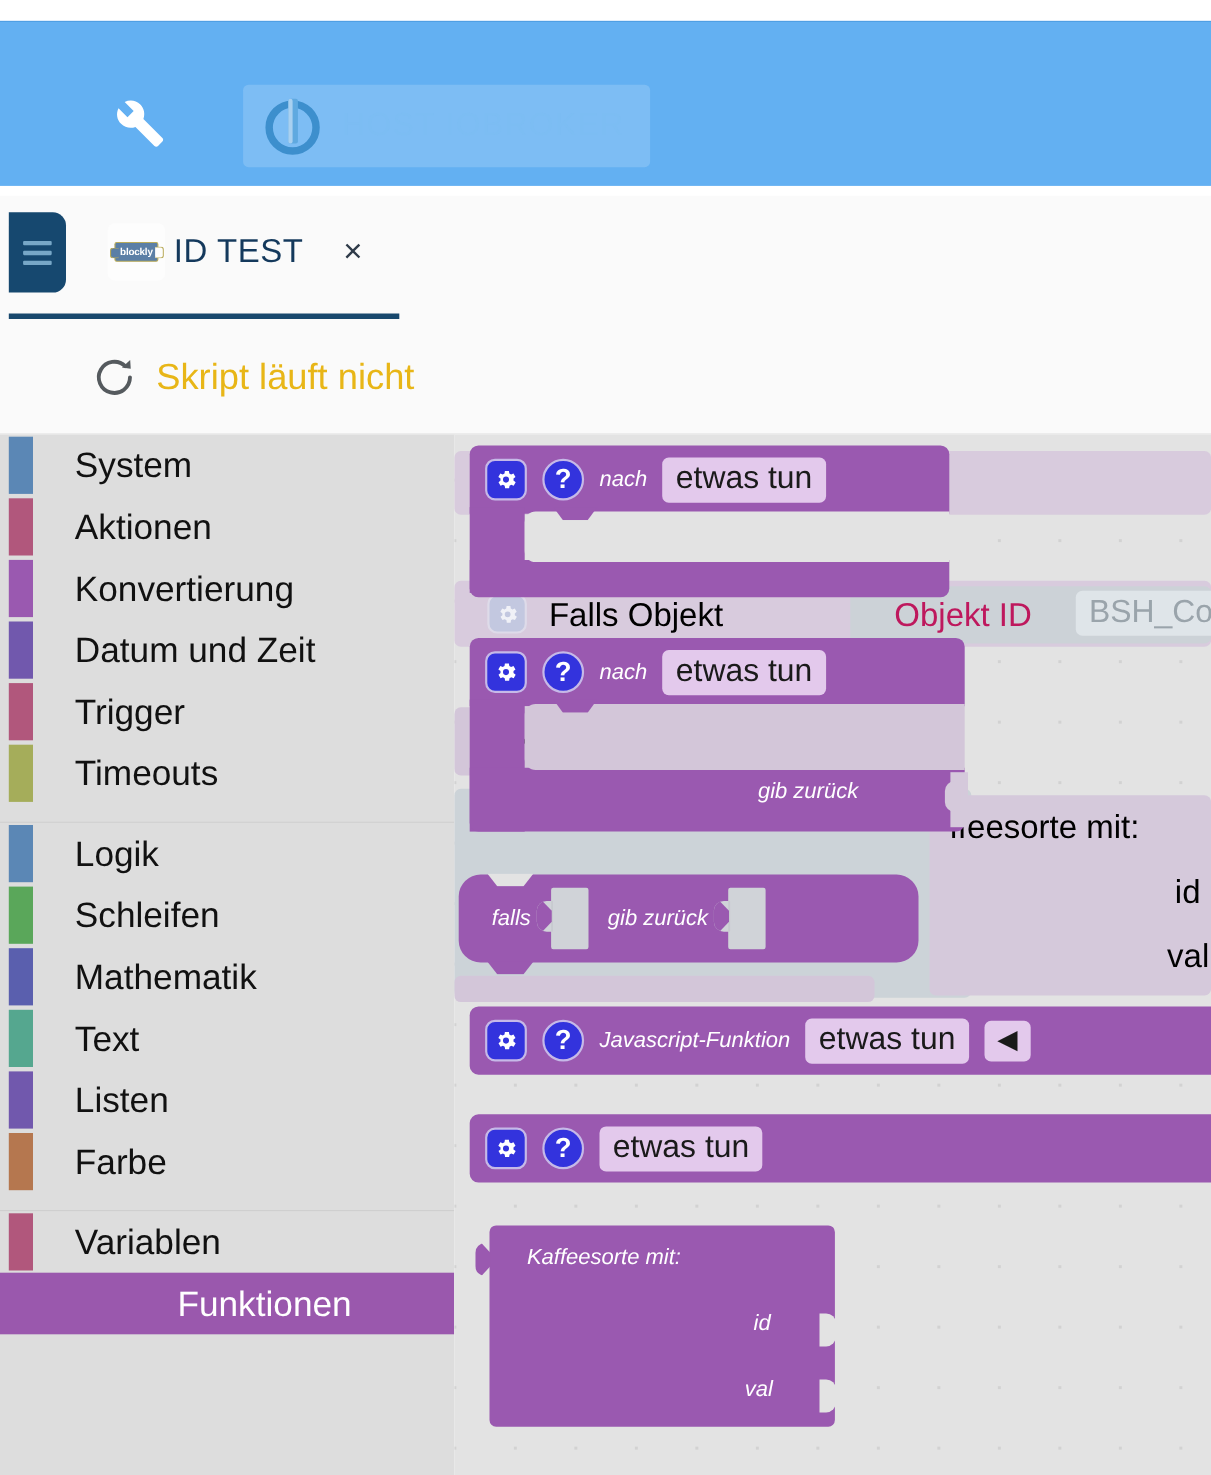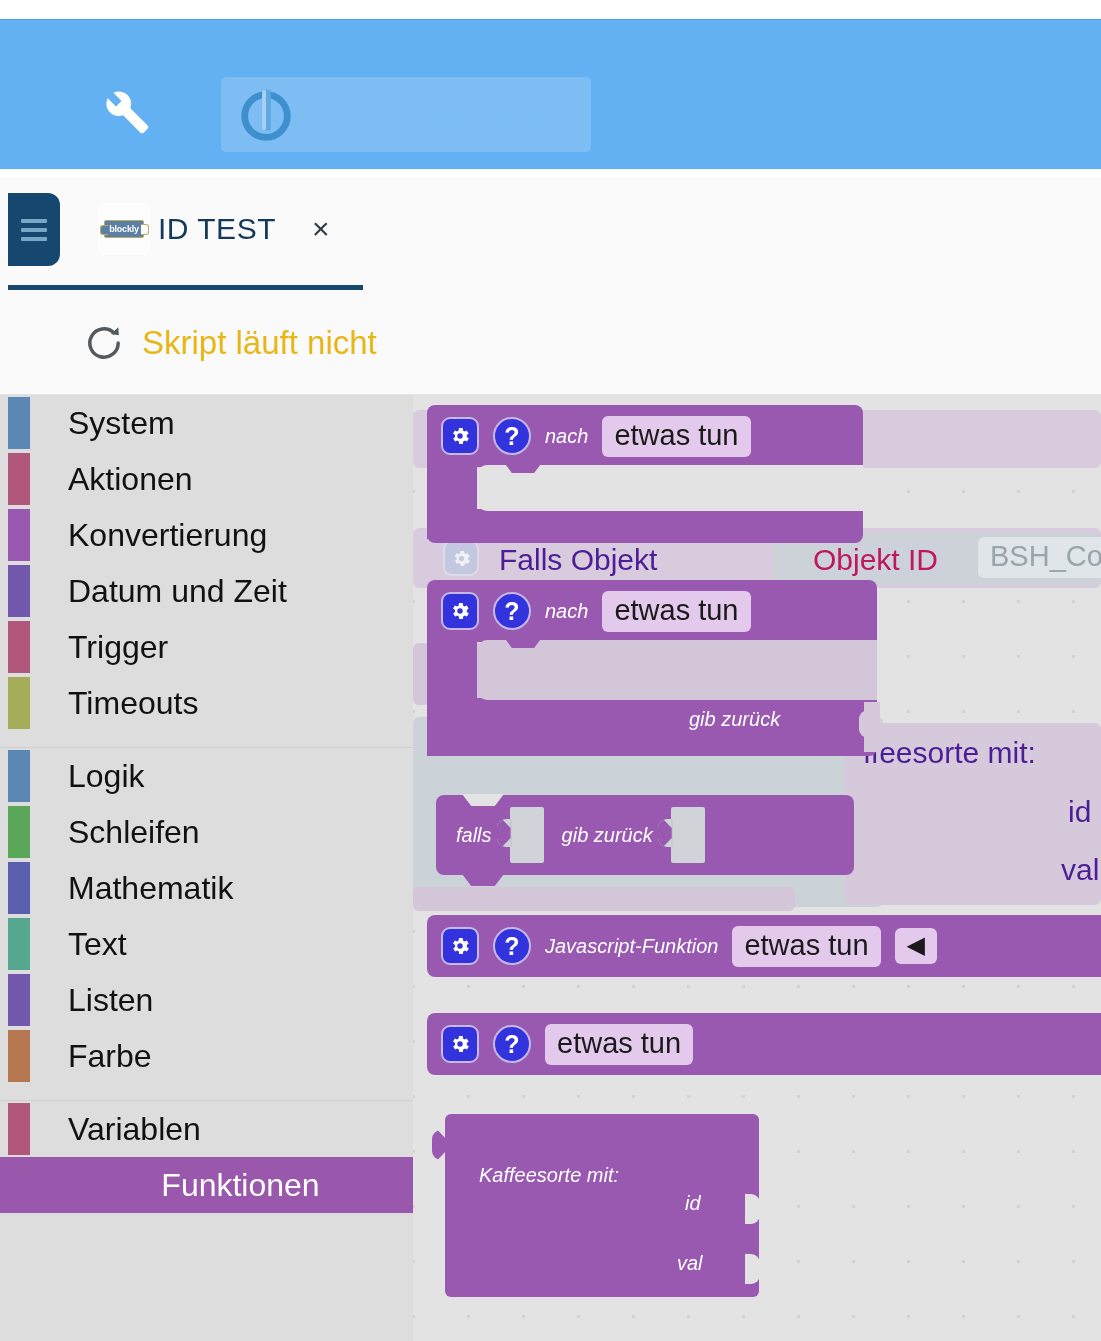--- a/index.html
+++ b/index.html
@@ -223,21 +223,21 @@
     background: #9a59b0;
     border-radius: 9px 0 0 9px;
     clip-path: polygon(0 0, 38% 0, 100% 32%, 100% 68%, 38% 100%, 0 100%);
   }
   .fb {
     position: absolute;
     background: #d8cbdd;
     border-radius: 6px;
   }
   .fb-txt {
-    color: #4c1d95; font-size: 30px; white-space: nowrap;
+    color: #000000; font-size: 30px; white-space: nowrap;
     position: absolute;
   }
   .fb-field {
     position: absolute;
     background: #e4dbe8;
     border-radius: 6px;
     padding: 3px 12px 5px 12px;
     color: #a79aad; font-size: 29px; white-space: nowrap;
   }
   .fb-gear {
@@ -456,21 +456,21 @@
         <span class="blk-text">nach</span>
         <span class="field">etwas tun</span>
       </div>
 
       <span class="blk-text" style="position:absolute; left:262px; top:128px;">gib zurück</span>
 
       <div style="position:absolute; left:437px; top:122px; width:16px; height:50px; background:#d5c9db;"></div>
       <div style="position:absolute; left:432px; top:130px; width:14px; height:28px; background:#d5c9db; border-radius:9px 0 0 9px;"></div>
     </div>
 
-    <div class="blk p-main" style="left:23px; top:400px; width:418px; height:80px; border-radius:8px;">
+    <div class="blk p-main" style="left:4px; top:400px; width:418px; height:80px; border-radius:20px;padding-left:10px;">
       <div class="block-row" style="height:80px; padding-left:20px; gap:18px;">
         <span class="blk-text">falls</span>
         <span class="socket"></span>
         <span class="blk-text">gib zurück</span>
         <span class="socket"></span>
       </div>
 
       <div style="position:absolute; left:26px; top:-1px; width:42px; height:12px; background:#e3e3e3; clip-path:polygon(0 0, 100% 0, 78% 100%, 22% 100%);"></div>
 
       <div style="position:absolute; left:26px; top:79px; width:42px; height:12px; background:#9a59b0; clip-path:polygon(0 0, 100% 0, 78% 100%, 22% 100%);"></div>
@@ -500,21 +500,21 @@
           </svg>
         </span>
         <span class="btn-help">
             <span>?</span>
           </span>
         <span class="field">etwas tun</span>
       </div>
     </div>
 
     <div class="blk p-main" style="left:32px; top:719px; width:314px; height:183px; border-radius:6px;">
-      <span class="blk-text" style="position:absolute; left:34px; top:18px;margin-top:32px;">Kaffeesorte  mit:</span>
+      <span class="blk-text" style="position:absolute; left:34px; top:18px;">Kaffeesorte  mit:</span>
       <span class="blk-text" style="position:absolute; left:240px; top:78px;">id</span>
       <span class="blk-text" style="position:absolute; left:232px; top:138px;">val</span>
 
       <div style="position:absolute; left:-13px; top:16px; width:14px; height:30px; background:#9a59b0; border-radius:9px 0 0 9px; clip-path:polygon(0 0, 40% 0, 100% 30%, 100% 70%, 40% 100%, 0 100%);"></div>
 
       <div style="position:absolute; left:300px; top:80px; width:15px; height:30px; background:#e3e3e3; border-radius:0 9px 9px 0;"></div>
       <div style="position:absolute; left:300px; top:140px; width:15px; height:30px; background:#e3e3e3; border-radius:0 9px 9px 0;"></div>
     </div>
 
   </div>

